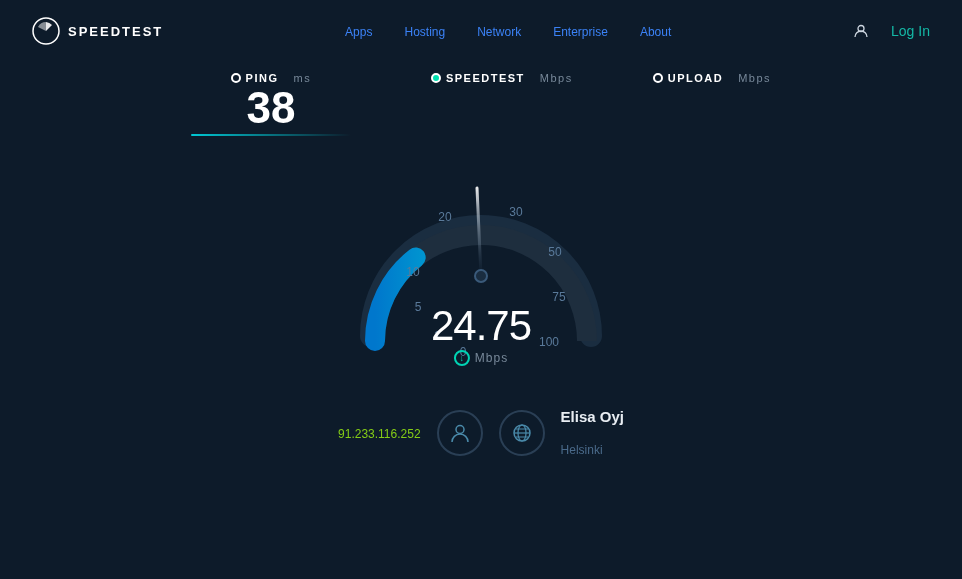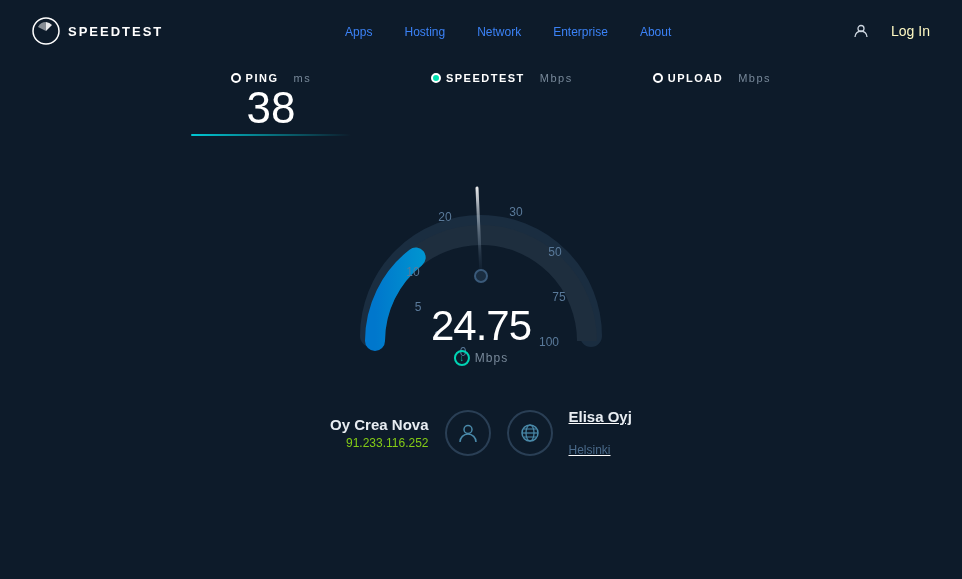--- a/index.html
+++ b/index.html
@@ -52,21 +52,21 @@
       color: #3b82f6;
       text-decoration: none;
       font-size: 12px;
       font-weight: 400;
     }
 
     .login-btn {
       display: flex;
       align-items: center;
       gap: 22px;
-      color: #fef9c3;
+      color: #14b8a6;
       font-size: 14px;
       cursor: pointer;
       text-decoration: none;
     }
 
     
     .main {
       display: flex;
       flex-direction: column;
       align-items: center;
@@ -109,21 +109,21 @@
     .dot-upload { border-color: #b06eff; background: transparent; border-width: 2px; }
 
     .stat-unit {
       color: #778899;
       font-weight: 400;
       margin-left: 10px;
     }
 
     .stat-value {
       font-size: 44px;
-      font-weight: 400;
+      font-weight: 700;
       line-height: 1;
       color: #fff;
     }
 
     .ping-underline {
       width: 160px;
       height: 2px;
       background: linear-gradient(to right, #00c8d4, transparent);
       margin-top: 4px;
       border-radius: 1px;
@@ -221,21 +221,20 @@
       border: 2px solid #2a3f55;
       display: flex;
       align-items: center;
       justify-content: center;
       color: #4a8aaa;
       font-size: 18px;
     }
 
     .info-right {
       text-align: left;
-      text-decoration: underline;
     }
 
     .info-isp {
       font-size: 15px;
       font-weight: 600;
       color: #e8edf2;
     }
 
     .info-city {
       font-size: 12px;
@@ -363,21 +362,20 @@
       <div class="speed-unit-row">
         <div class="speed-unit-icon"></div>
         <span class="speed-unit-text">Mbps</span>
       </div>
     </div>
   </div>
 
   <div class="info-row">
 
     <div class="info-left">
-      <div class="info-name">Oy Crea Nova</div>
       <div class="info-ip">91.233.116.252</div>
     </div>
 
     <div class="info-icon-circle">
       <svg width="22" height="22" viewBox="0 0 22 22">
         <circle cx="11" cy="7.5" r="4" fill="none" stroke="#4a8aaa" stroke-width="1.5"></circle>
         <path d="M3 20c0-4.4 3.6-8 8-8s8 3.6 8 8" fill="none" stroke="#4a8aaa" stroke-width="1.5"></path>
       </svg>
     </div>
 

